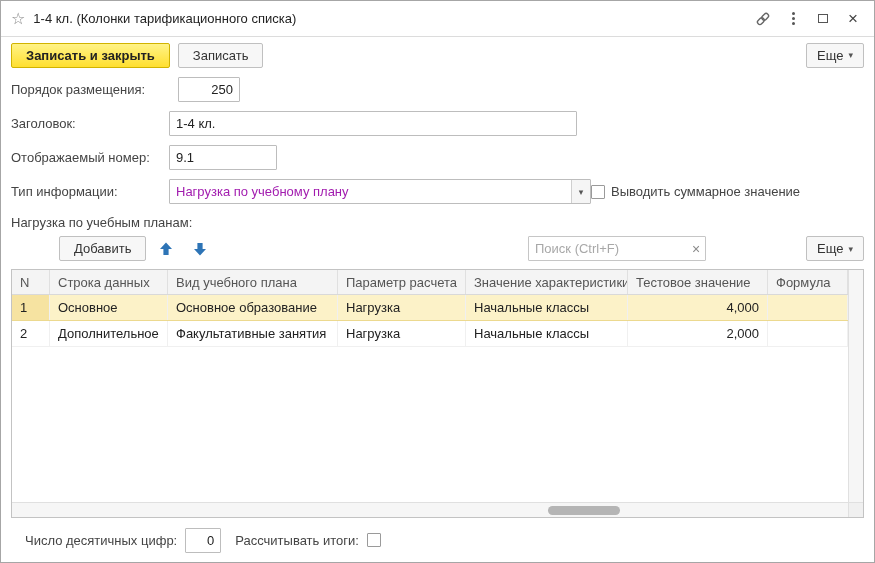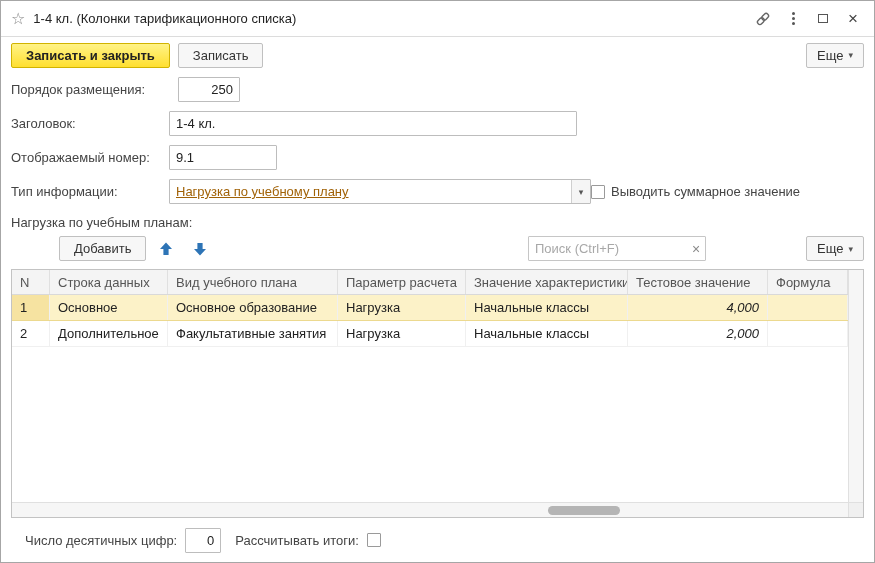--- a/index.html
+++ b/index.html
@@ -68,21 +68,21 @@
     padding: 0 6px; font-family: inherit; font-size: 13px; color: #222;
     border-radius: 1px; outline: none;
   }
   .in-order { width: 62px; text-align: right; margin-left: 9px; }
   .in-title { width: 408px; }
   .in-number { width: 108px; }
   .combo {
     width: 422px; height: 25px; border: 1px solid #bdbdbd; background: #fff;
     display: flex; align-items: stretch; border-radius: 1px;
   }
-  .combo-text { flex: 1; display: flex; align-items: center; padding: 0 6px; color: #a16207; text-decoration: underline; }
+  .combo-text { flex: 1; display: flex; align-items: center; padding: 0 6px; color: #a21caf; }
   .combo-btn {
     width: 19px; flex: 0 0 19px; border-left: 1px solid #cfcfcf;
     display: flex; align-items: center; justify-content: center;
     background: #f5f5f5; cursor: pointer; color: #555; font-size: 9px;
   }
   .chk {
     width: 14px; height: 14px; border: 1px solid #9a9a9a; background: #fff;
     display: inline-block; border-radius: 1px; cursor: pointer; flex: 0 0 14px;
   }
   .chk-wrap { display: flex; align-items: center; gap: 6px; color: #444; }
@@ -128,21 +128,21 @@
     display: flex; align-items: center; padding: 0 8px;
     white-space: nowrap; overflow: hidden; text-overflow: ellipsis;
   }
   .c-n      { width: 38px;  flex: 0 0 38px; }
   .c-data   { width: 118px; flex: 0 0 118px; }
   .c-plan   { width: 170px; flex: 0 0 170px; }
   .c-param  { width: 128px; flex: 0 0 128px; }
   .c-char   { width: 162px; flex: 0 0 162px; }
   .c-test   { width: 140px; flex: 0 0 140px; }
   .c-form   { flex: 1; min-width: 60px; }
-  .num { justify-content: flex-end; font-style: italic; }
+  .num { justify-content: flex-end; }
   .grow { flex: 0 0 26px; display: flex; border-bottom: 1px solid #f0f0f0; cursor: pointer; color: #222; }
   .grow .cell { border-right: 1px solid #f0f0f0; }
   .grow.selected { background: #fcf2c8; border-bottom: 1px solid #ecd98f; }
   .grow.selected .c-n { background: #f6e3a1; }
   .grid-fill { flex: 1; background: #fff; }
 
   .vscroll {
     flex: 0 0 15px; background: #f6f6f6; border-left: 1px solid #e0e0e0; cursor: default;
   }
   .hscroll {

